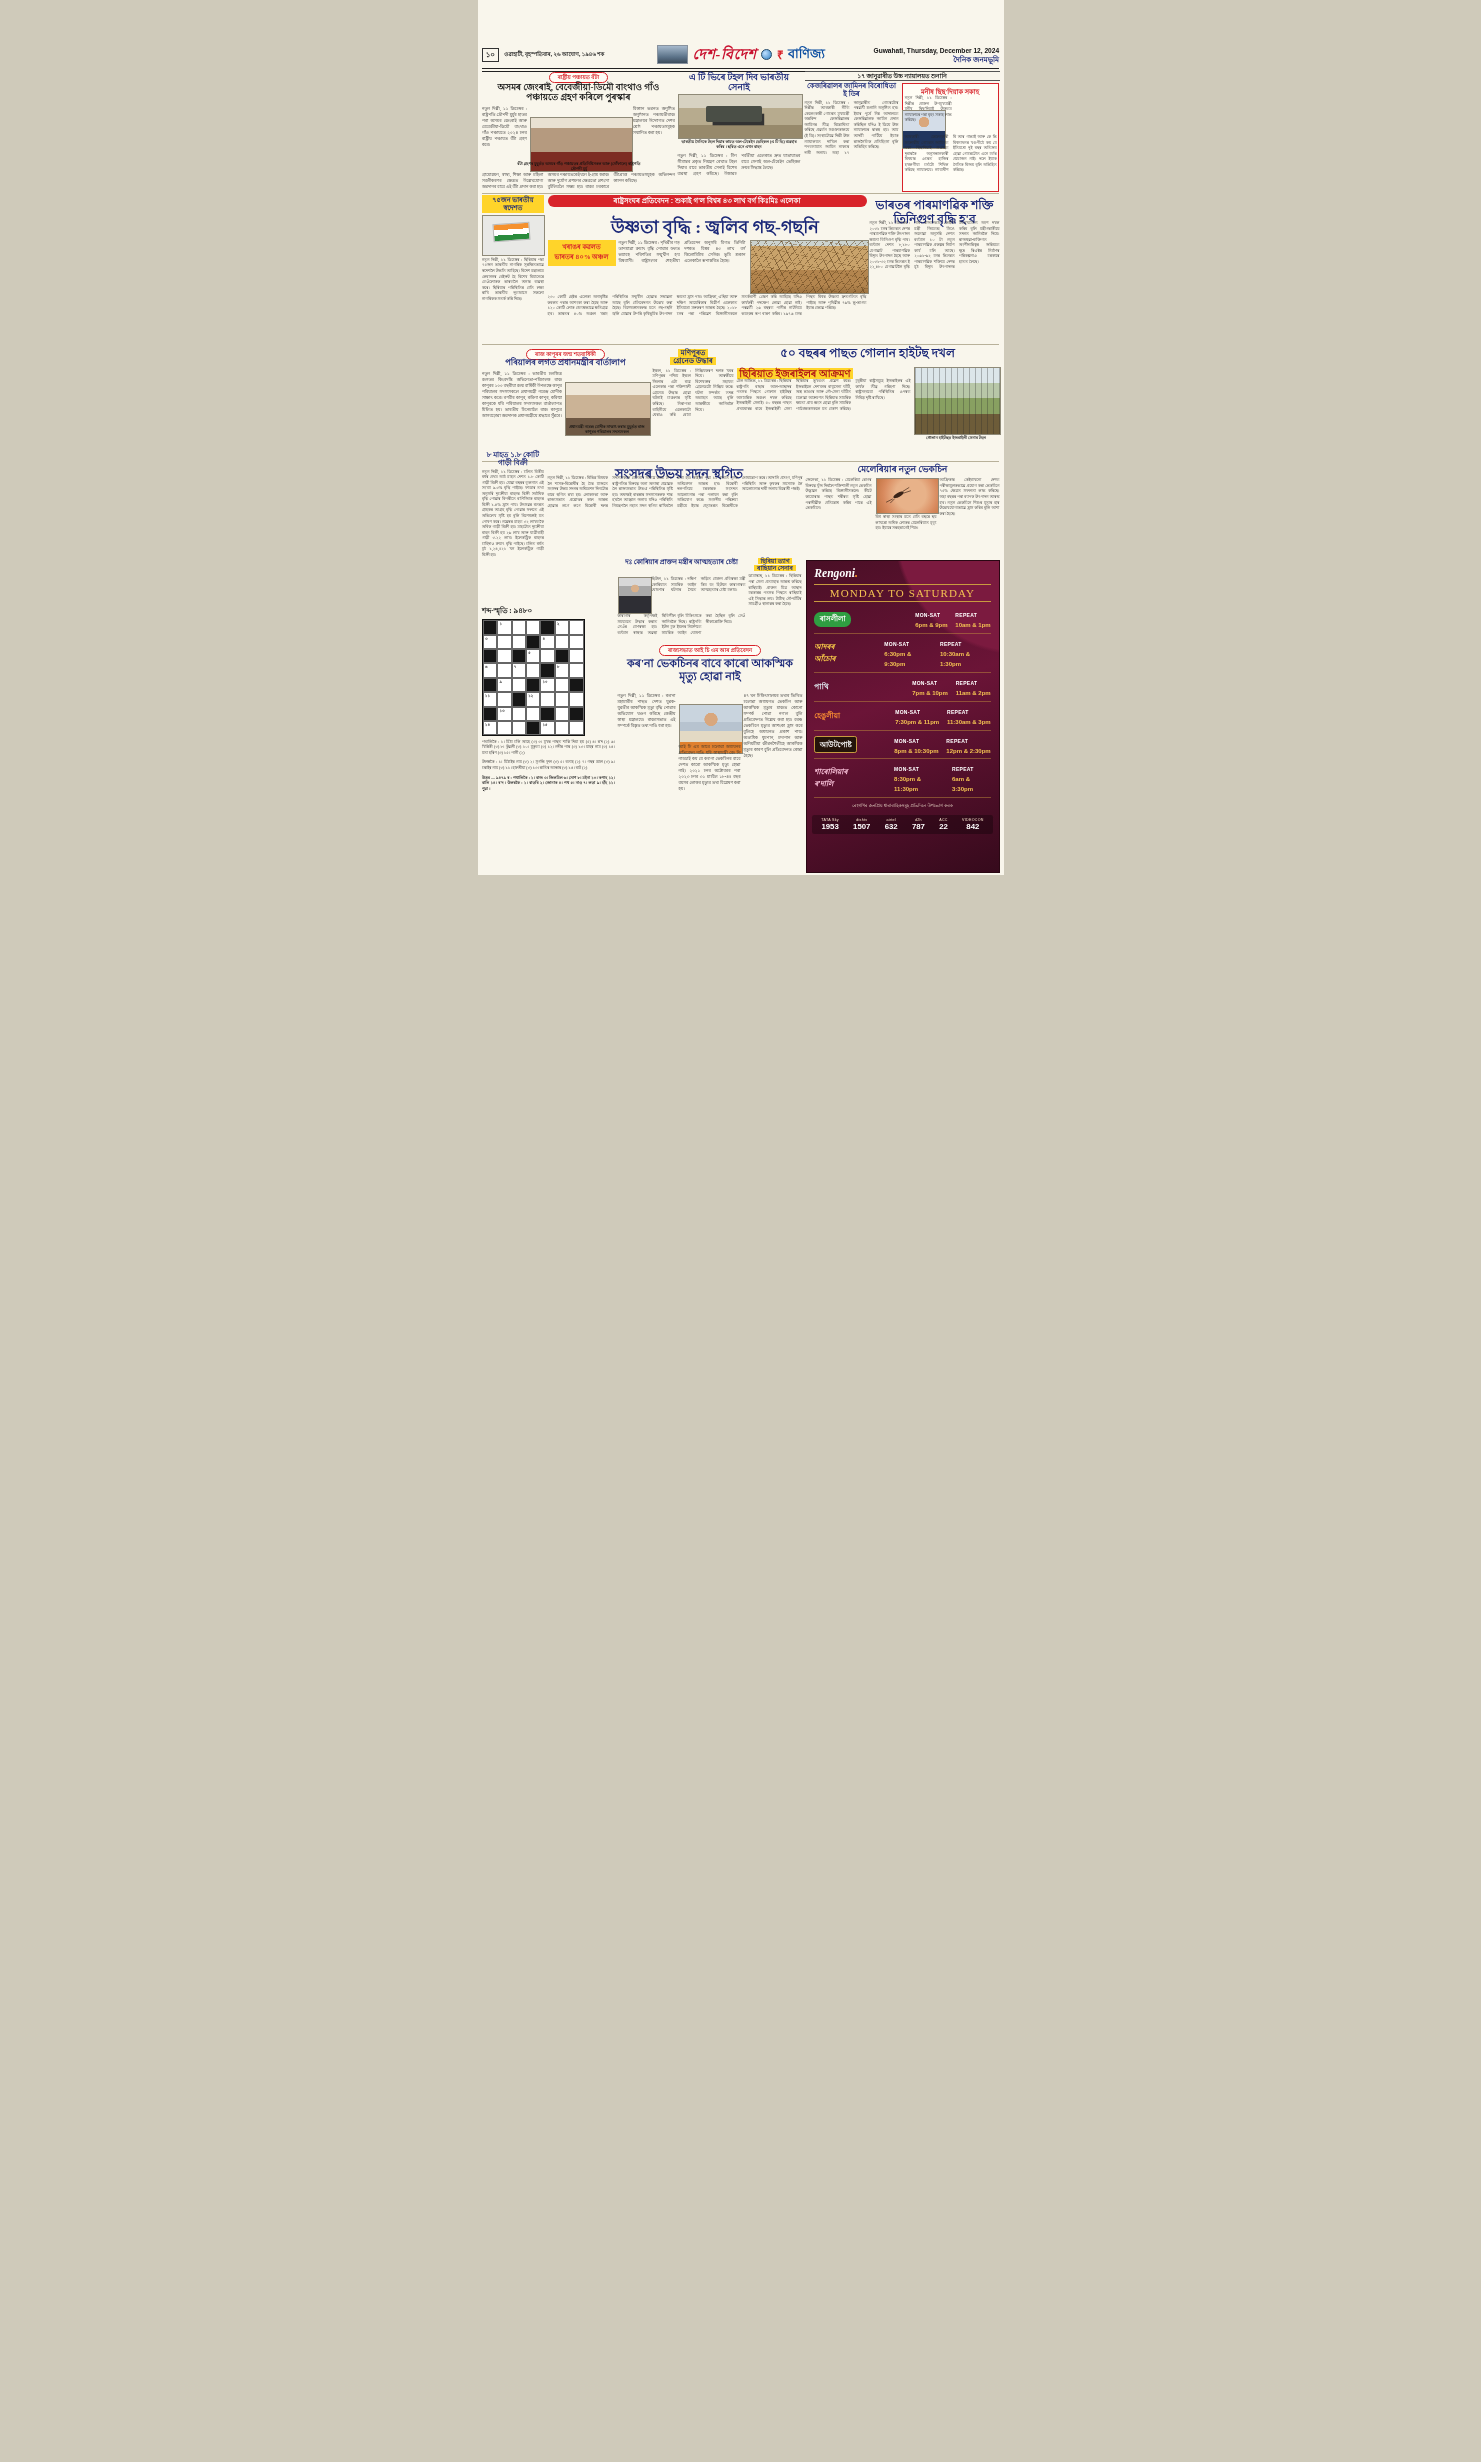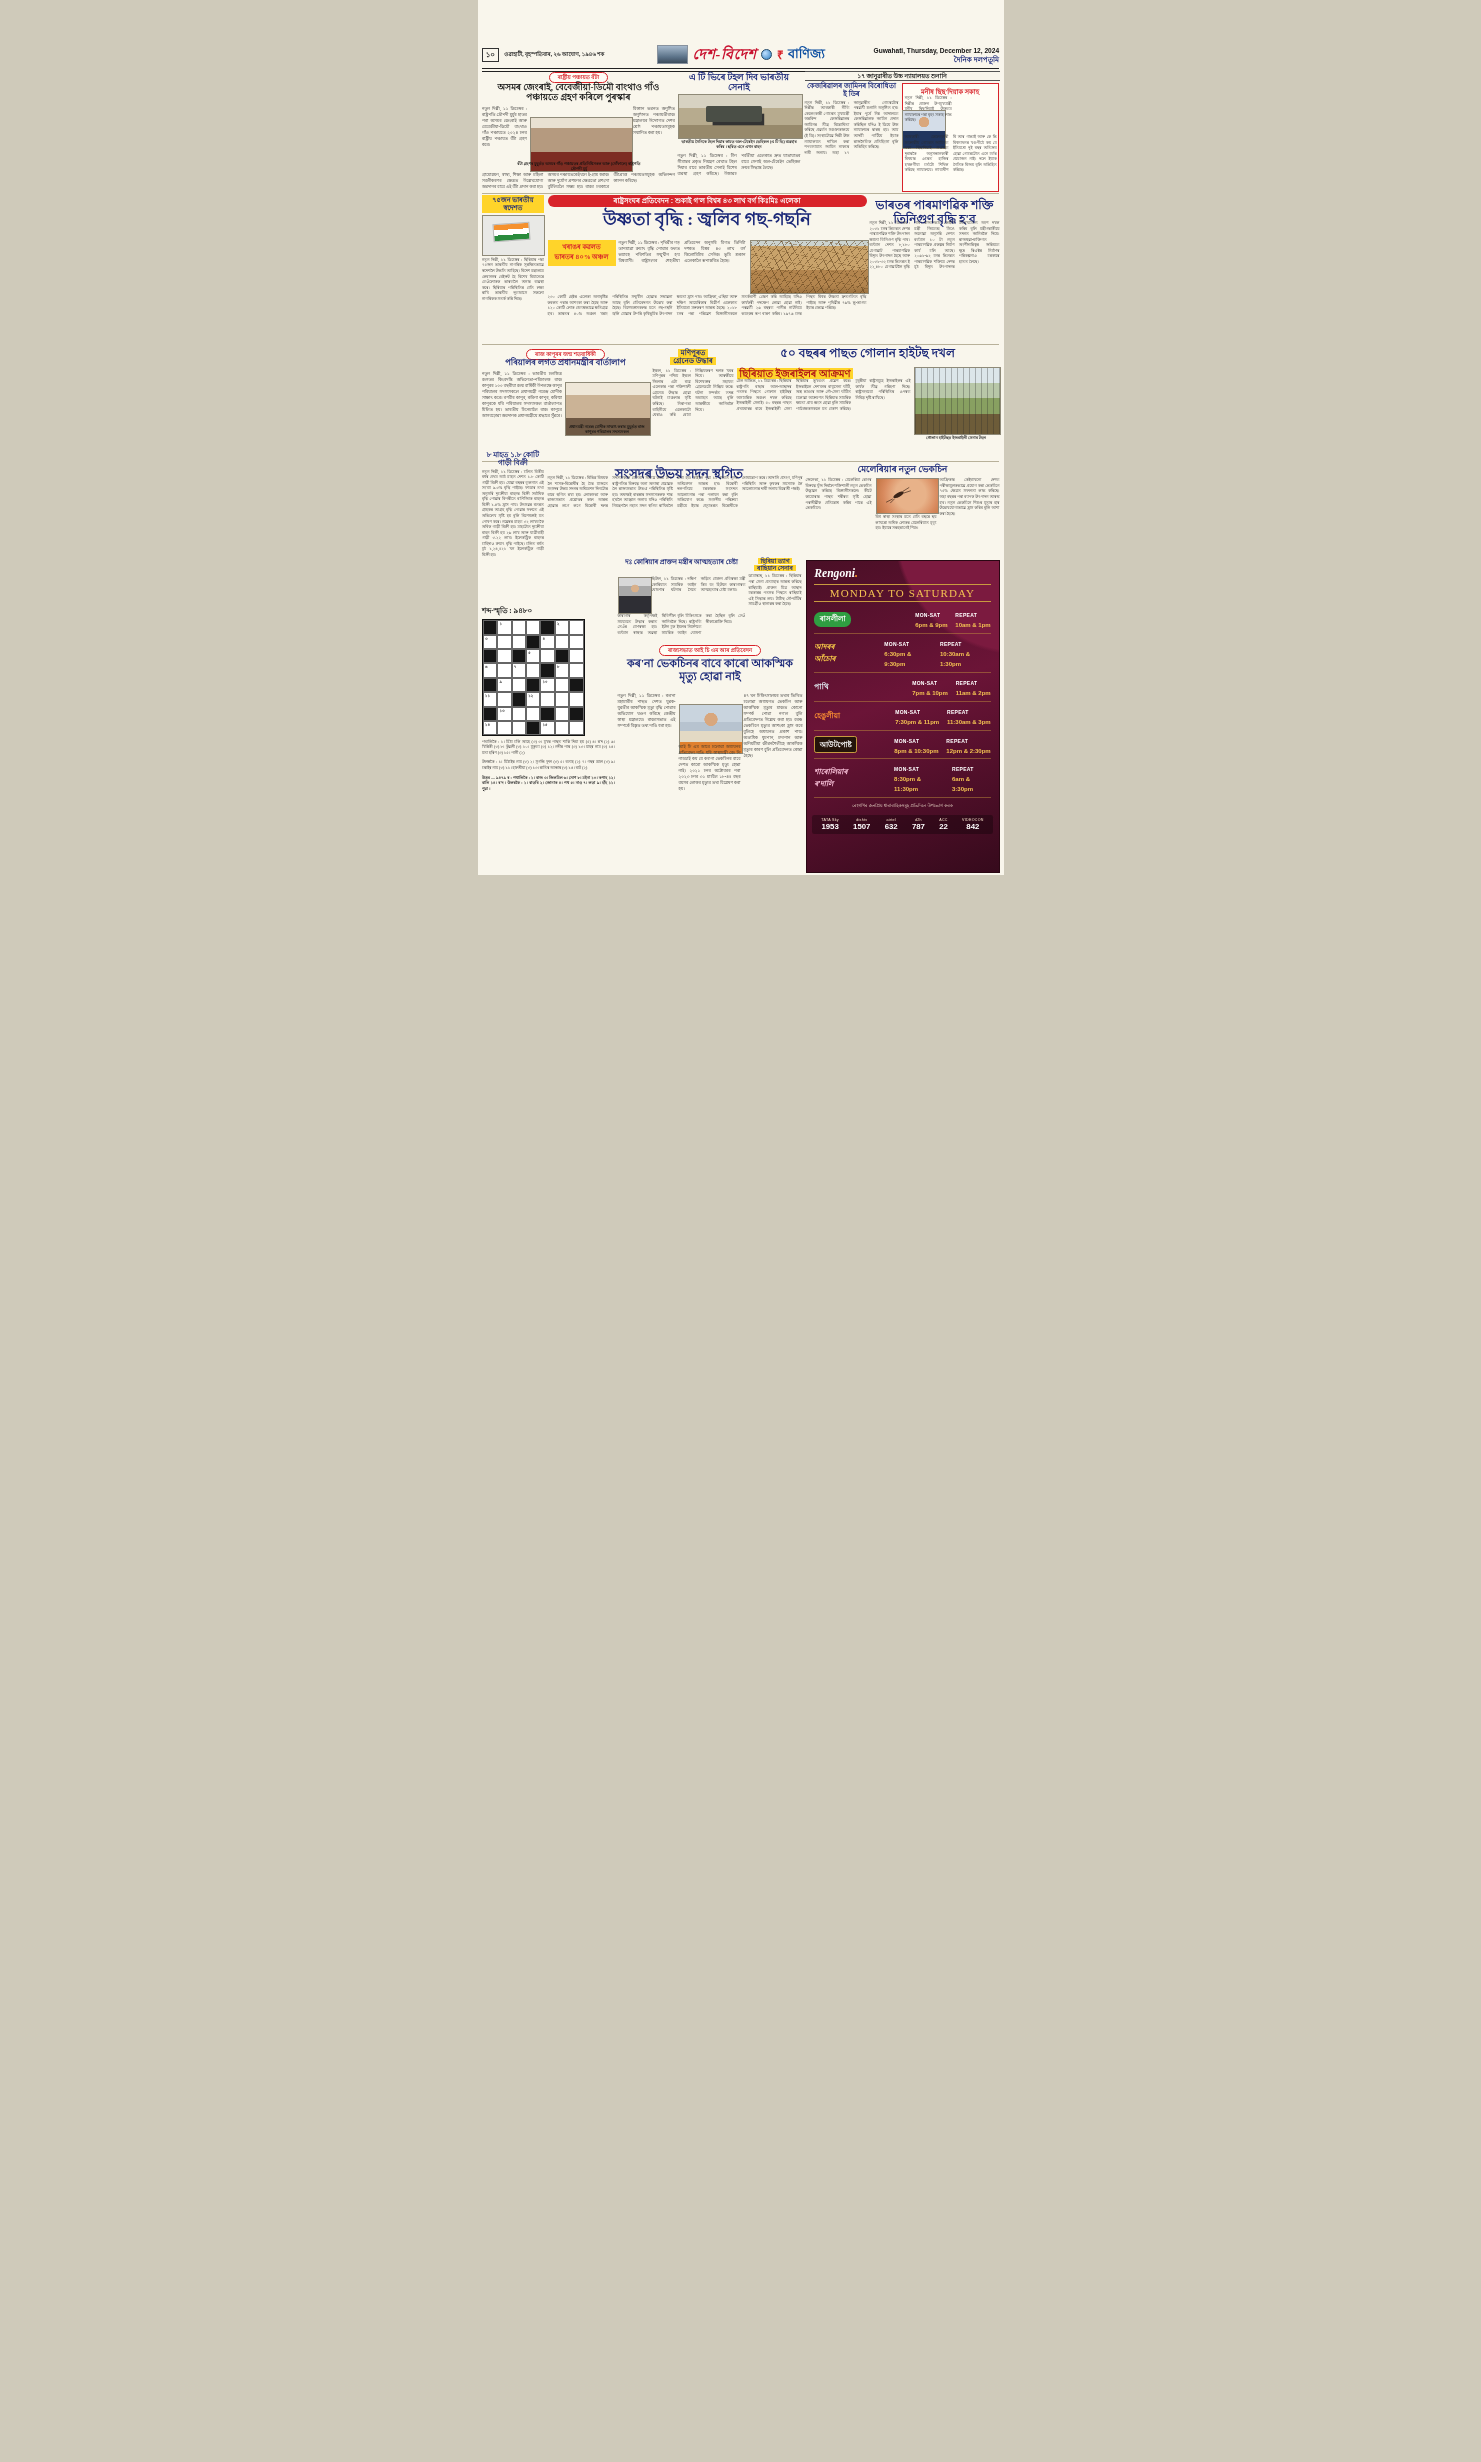--- a/index.html
+++ b/index.html
@@ -102,21 +102,21 @@
   </div>
   <div class="abs masthead" style="left:150px;top:44px;width:227px;height:21px;">
     <span class="mast-building"></span>
     <span class="mast-left">দেশ-বিদেশ</span>
     <span class="mast-globe"></span>
     <span class="mast-sym">₹</span>
     <span class="mast-right">বাণিজ্য</span>
   </div>
   <div class="abs" style="right:4.4px;top:47px;width:144px;">
     <div class="hdr-date-en">Guwahati, Thursday, December 12, 2024</div>
-    <div class="paper-name">দৈনিক দলপতূমি</div>
+    <div class="paper-name">দৈনিক জনমভূমি</div>
   </div>
   <div class="rule-double"></div>
 
   <article class="art" style="left:200px;top:72px;width:123px;height:120px;">
     <h2 class="headline abs" style="left:0;top:0;width:123px;font-size:8.9px;margin:0;">এ টি ভিৰে টহল দিব ভাৰতীয় সেনাই</h2>
     <div class="abs photo photo-atv" style="left:0;top:22px;width:123px;height:43px;"></div>
     <div class="abs caption" style="left:0;top:68px;width:123px;">ভাৰতীয় সৈনিকে টহল দিয়াৰ কামত অল-টেৰেইন ভেহিকল (এ টি ভি) ব্যৱহাৰ কৰিব । ছবিত এনে এখন বাহন</div>
     <div class="abs body-txt cols2" style="left:0;top:81px;width:123px;height:39px;">নতুন দিল্লী, ১১ ডিচেম্বৰ : চীন সীমান্তৰ প্ৰকৃত নিয়ন্ত্ৰণ ৰেখাত টহল দিয়াৰ বাবে ভাৰতীয় সেনাই বিশেষ ব্যৱস্থা গ্ৰহণ কৰিছে। উচ্চাৱচ পৰ্বতীয়া এলেকাত দ্ৰুত যাতায়াতৰ বাবে সেনাই অল-টেৰেইন ভেহিকল ক্ৰয়ৰ সিদ্ধান্ত লৈছে।</div>
   </article>
 
@@ -151,21 +151,21 @@
       <span>৭৫জন ভাৰতীয়</span><br>
       <span>স্বদেশত</span>
     </div>
     <div class="photo photo-flag" style="width:61px;height:39px;margin-top:1.7px;"></div>
     <div class="body-txt" style="margin-top:2.2px;font-size:3.9px;">নতুন দিল্লী, ১১ ডিচেম্বৰ : ছিৰিয়াৰ পৰা ৭৫জন ভাৰতীয় নাগৰিক সুৰক্ষিতভাৱে স্বদেশলৈ উভতি আহিছে। বিদেশ মন্ত্ৰালয়ে লেবাননৰ বেইৰুট হৈ বিশেষ বিমানেৰে তেওঁলোকক ভাৰতলৈ অনাৰ ব্যৱস্থা কৰে। ছিৰিয়াৰ পৰিস্থিতিৰ প্ৰতি লক্ষ্য ৰাখি ভাৰতীয় দূতাবাসে সকলো নাগৰিকক সতৰ্ক কৰি দিছে।</div>
   </article>
 
   <div class="abs redband" style="left:70px;top:195px;width:319px;">ৰাষ্ট্ৰসংঘৰ প্ৰতিবেদন : শুকাই গ'ল বিশ্বৰ ৪৩ লাখ বৰ্গ কিঃমিঃ এলেকা</div>
 
   <article class="art" style="left:70px;top:209px;width:319px;height:133px;">
-    <h1 class="headline abs" style="left:0;top:0;width:319px;font-size:17.7px;margin:0;">উষ্ণতা বৃদ্ধি : জ্বলিব গছ-গছনি</h1>
+    <h1 class="headline abs" style="left:0;top:0;width:319px;font-size:17.7px;margin:8px;">উষ্ণতা বৃদ্ধি : জ্বলিব গছ-গছনি</h1>
     <div class="abs" style="left:0;top:31px;width:68px;height:25.5px;background:#ffd42a;color:#d8232a;font-weight:bold;font-size:6.6px;text-align:center;line-height:1.5;padding-top:2.2px;box-sizing:border-box;">
       <span>খৰাঙৰ কৱলত</span><br>
       <span>ভাৰতৰ ৪০% অঞ্চল</span>
     </div>
     <div class="abs body-txt cols2" style="left:71px;top:31px;width:127px;height:52px;">নতুন দিল্লী, ১১ ডিচেম্বৰ : পৃথিৱীৰ গড় তাপমাত্ৰা ক্ৰমাৎ বৃদ্ধি পোৱাৰ ফলত ভয়াবহ পৰিণতিৰ সন্মুখীন হ'ব বিশ্ববাসী। ৰাষ্ট্ৰসংঘৰ শেহতীয়া প্ৰতিবেদন অনুসৰি বিগত তিনিটা দশকত বিশ্বৰ ৪৩ লাখ বৰ্গ কিলোমিটাৰ সেউজ ভূমি শুকান এলেকালৈ ৰূপান্তৰিত হৈছে।</div>
     <div class="abs photo photo-drought" style="left:202px;top:31px;width:117px;height:52px;"></div>
     <div class="abs body-txt cols5" style="left:0;top:86px;width:319px;height:47px;font-size:3.9px;">২৩০ কোটি হেক্টৰ এলেকা অনাবৃষ্টিৰ কবলত পৰাৰ আশংকা কৰা হৈছে আৰু ১২০ কোটি লোক প্ৰত্যক্ষভাৱে ক্ষতিগ্ৰস্ত হ'ব। ভাৰতৰ ৪০% অঞ্চল খৰাং পৰিস্থিতিৰ সন্মুখীন হোৱাৰ সম্ভাৱনা আছে বুলি প্ৰতিবেদনত উল্লেখ কৰা হৈছে। বিশেষজ্ঞসকলৰ মতে গছ-গছনি জ্বলি যোৱাৰ উপৰি কৃষিভূমিৰ উৎপাদন ক্ষমতা হ্ৰাস পাব। আফ্ৰিকা, এছিয়া আৰু দক্ষিণ আমেৰিকাৰ বিস্তীৰ্ণ এলেকাত ইতিমধ্যে মৰুকৰণ আৰম্ভ হৈছে। ২০১৮ চনৰ পৰা পৰিৱেশ বিজ্ঞানীসকলে সতৰ্কবাণী প্ৰেৰণ কৰি আহিছে যদিও কাৰ্যকৰী পদক্ষেপ লোৱা হোৱা নাই। পৰৱৰ্তী ২৬ বছৰত পানীৰ নাটনিয়ে ভয়ংকৰ ৰূপ ধাৰণ কৰিব। ১৯৭৬ চনৰ পিছত বিশ্বৰ উষ্ণতা দ্ৰুতগতিত বৃদ্ধি পাইছে আৰু পৃথিৱীৰ ৭৬% ভূ-ভাগত ইয়াৰ প্ৰভাৱ পৰিছে।</div>
   </article>
 
   <article class="art" style="left:392px;top:199px;width:130px;height:143px;">

